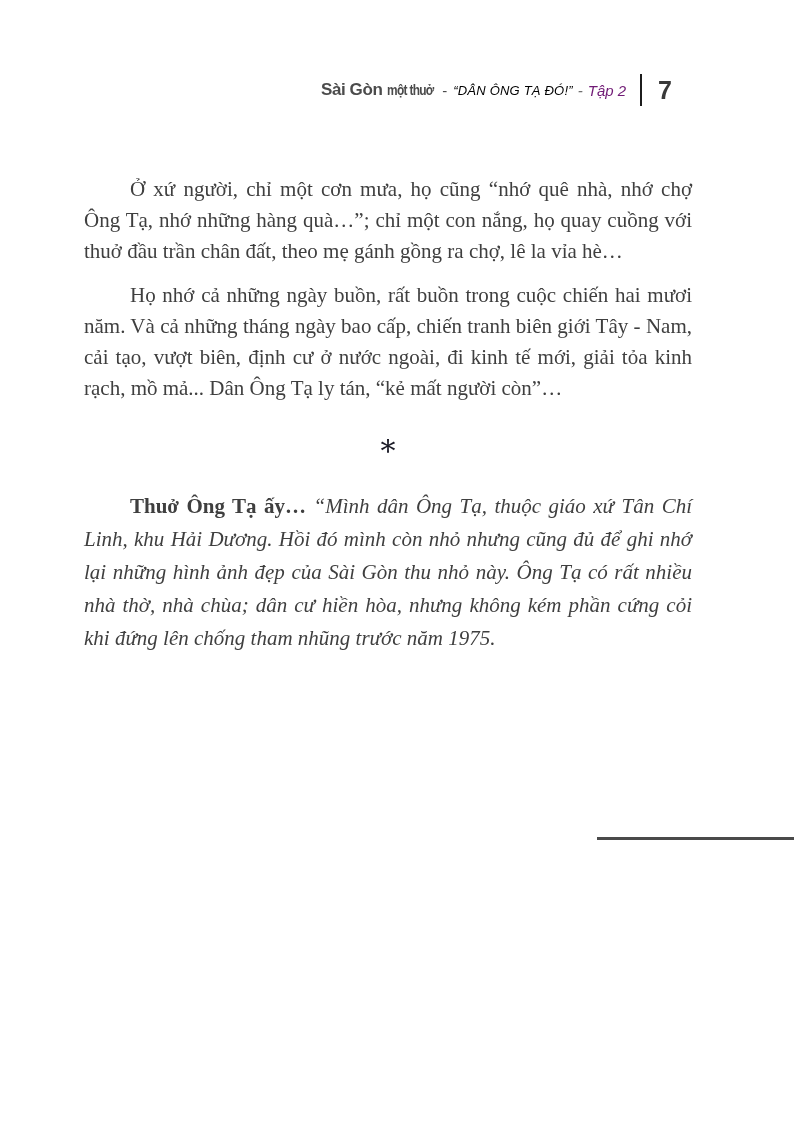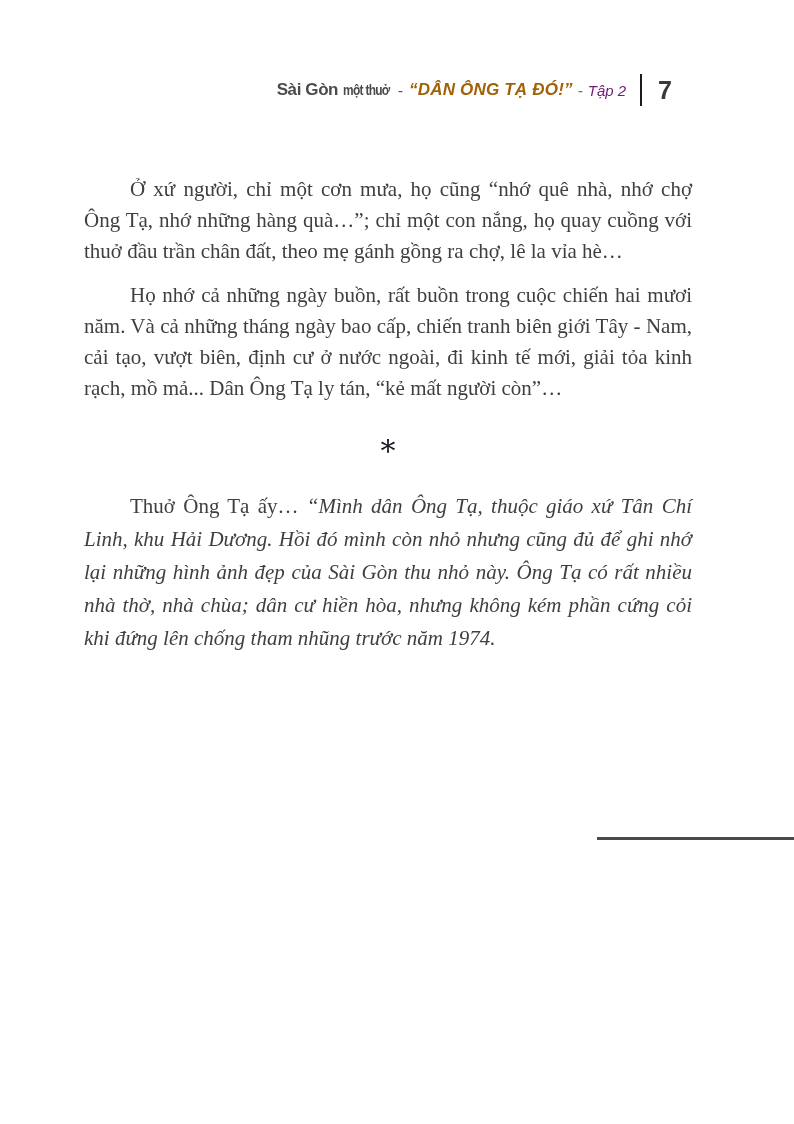--- a/index.html
+++ b/index.html
@@ -43,25 +43,25 @@
     transform: scaleX(0.85);
     transform-origin: left center;
     display: inline-block;
   }
   .hdr-dash-dark {
     font-size: 15px;
     margin: 0 6px 0 0;
     color: #4b4b4b;
   }
   .book-title {
-    font-weight: 700;
+    font-weight: 400;
     font-style: italic;
-    font-size: 17px;
+    font-size: 13px;
     letter-spacing: 0.2px;
-    color: #a16207;
+    color: #000000;
   }
   .hdr-dash-gray {
     font-size: 15px;
     margin: 0 5px;
     color: #6f6f6f;
     font-style: italic;
   }
   .volume {
     font-style: italic;
     font-size: 15px;
@@ -97,20 +97,21 @@
     text-indent: 46px;
     line-height: 31px;
   }
   .italic-para {
     font-style: italic;
     line-height: 33px;
     margin-bottom: 11px;
   }
   .lead-roman {
     font-style: normal;
+    font-weight: bold;
   }
   .star-sep {
     text-align: center;
     text-indent: 0;
     font-size: 30px;
     line-height: 30px;
     color: #1a1a26;
     margin: 32px 0 24px 0;
     font-family: "DejaVu Serif", serif;
   }
@@ -148,19 +149,19 @@
     <span class="header-divider"></span>
     <span class="page-number">7</span>
   </header>
 
   <main class="text-block">
     <p class="para">Ở xứ người, chỉ một cơn mưa, họ cũng “nhớ quê nhà, nhớ chợ Ông Tạ, nhớ những hàng quà…”; chỉ một con nắng, họ quay cuồng với thuở đầu trần chân đất, theo mẹ gánh gồng ra chợ, lê la vỉa hè…</p>
     <p class="para">Họ nhớ cả những ngày buồn, rất buồn trong cuộc chiến hai mươi năm. Và cả những tháng ngày bao cấp, chiến tranh biên giới Tây - Nam, cải tạo, vượt biên, định cư ở nước ngoài, đi kinh tế mới, giải tỏa kinh rạch, mồ mả... Dân Ông Tạ ly tán, “kẻ mất người còn”…</p>
 
     <div class="star-sep">*</div>
 
-    <p class="para italic-para"><span class="lead-roman">Thuở Ông Tạ ấy… </span><span>“Mình dân Ông Tạ, thuộc giáo xứ Tân Chí Linh, khu Hải Dương. Hồi đó mình còn nhỏ nhưng cũng đủ để ghi nhớ lại những hình ảnh đẹp của Sài Gòn thu nhỏ này. Ông Tạ có rất nhiều nhà thờ, nhà chùa; dân cư hiền hòa, nhưng không kém phần cứng cỏi khi đứng lên chống tham nhũng trước năm 1974.</span></p>
+    <p class="para italic-para"><span class="lead-roman">Thuở Ông Tạ ấy… </span><span>“Mình dân Ông Tạ, thuộc giáo xứ Tân Chí Linh, khu Hải Dương. Hồi đó mình còn nhỏ nhưng cũng đủ để ghi nhớ lại những hình ảnh đẹp của Sài Gòn thu nhỏ này. Ông Tạ có rất nhiều nhà thờ, nhà chùa; dân cư hiền hòa, nhưng không kém phần cứng cỏi khi đứng lên chống tham nhũng trước năm 1975.</span></p>
   </main>
 
   <div class="scan-edge-right"></div>
   <div class="scan-edge-bottom"></div>
 
 </div>
 
 </body></html>

